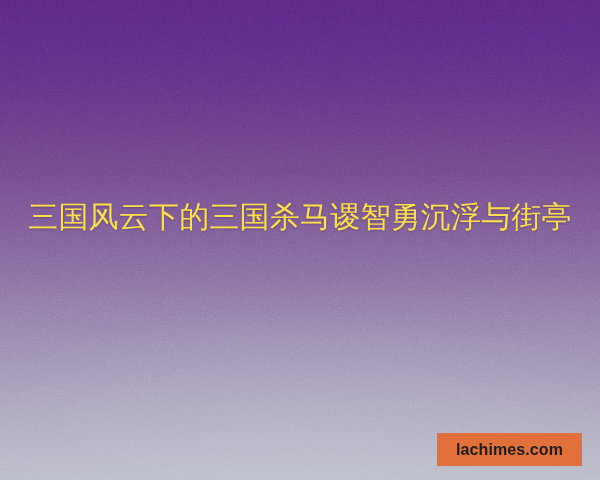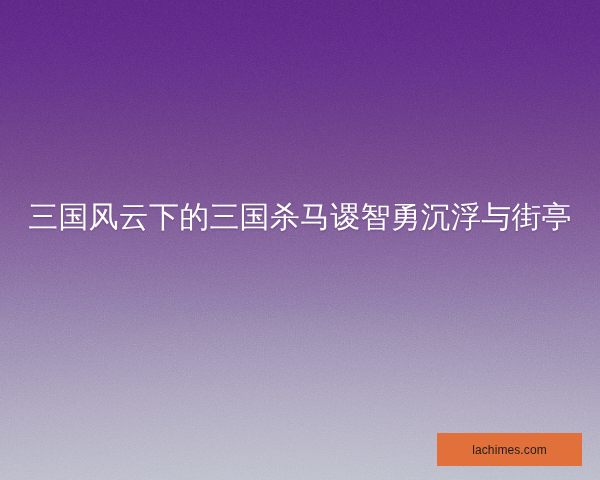--- a/index.html
+++ b/index.html
@@ -76,21 +76,21 @@
     position: absolute;
     left: 0;
     right: 0;
     top: 196px;
     padding: 0 26px;
     text-align: center;
   }
 
   .title-line {
     display: block;
-    color: #ffffff;
+    color: #fde047;
     font-size: 30px;
     line-height: 42px;
     font-weight: 400;
     letter-spacing: 0.2px;
     white-space: nowrap;
     text-shadow: 0 1px 2px rgba(40, 18, 62, 0.30);
   }
 
   
   .watermark-badge {
@@ -101,23 +101,23 @@
     height: 33px;
     background: #e2703a;
     display: flex;
     align-items: center;
     justify-content: center;
     box-sizing: border-box;
   }
 
   .watermark-text {
     color: #1d1d1d;
-    font-size: 12px;
+    font-size: 16px;
     line-height: 16px;
-    font-weight: 400;
+    font-weight: 700;
     letter-spacing: 0.1px;
     white-space: nowrap;
   }
 </style>
 </head>
 <body>
 
 <div id="stage">
 
   <div class="bg-gradient"></div>

